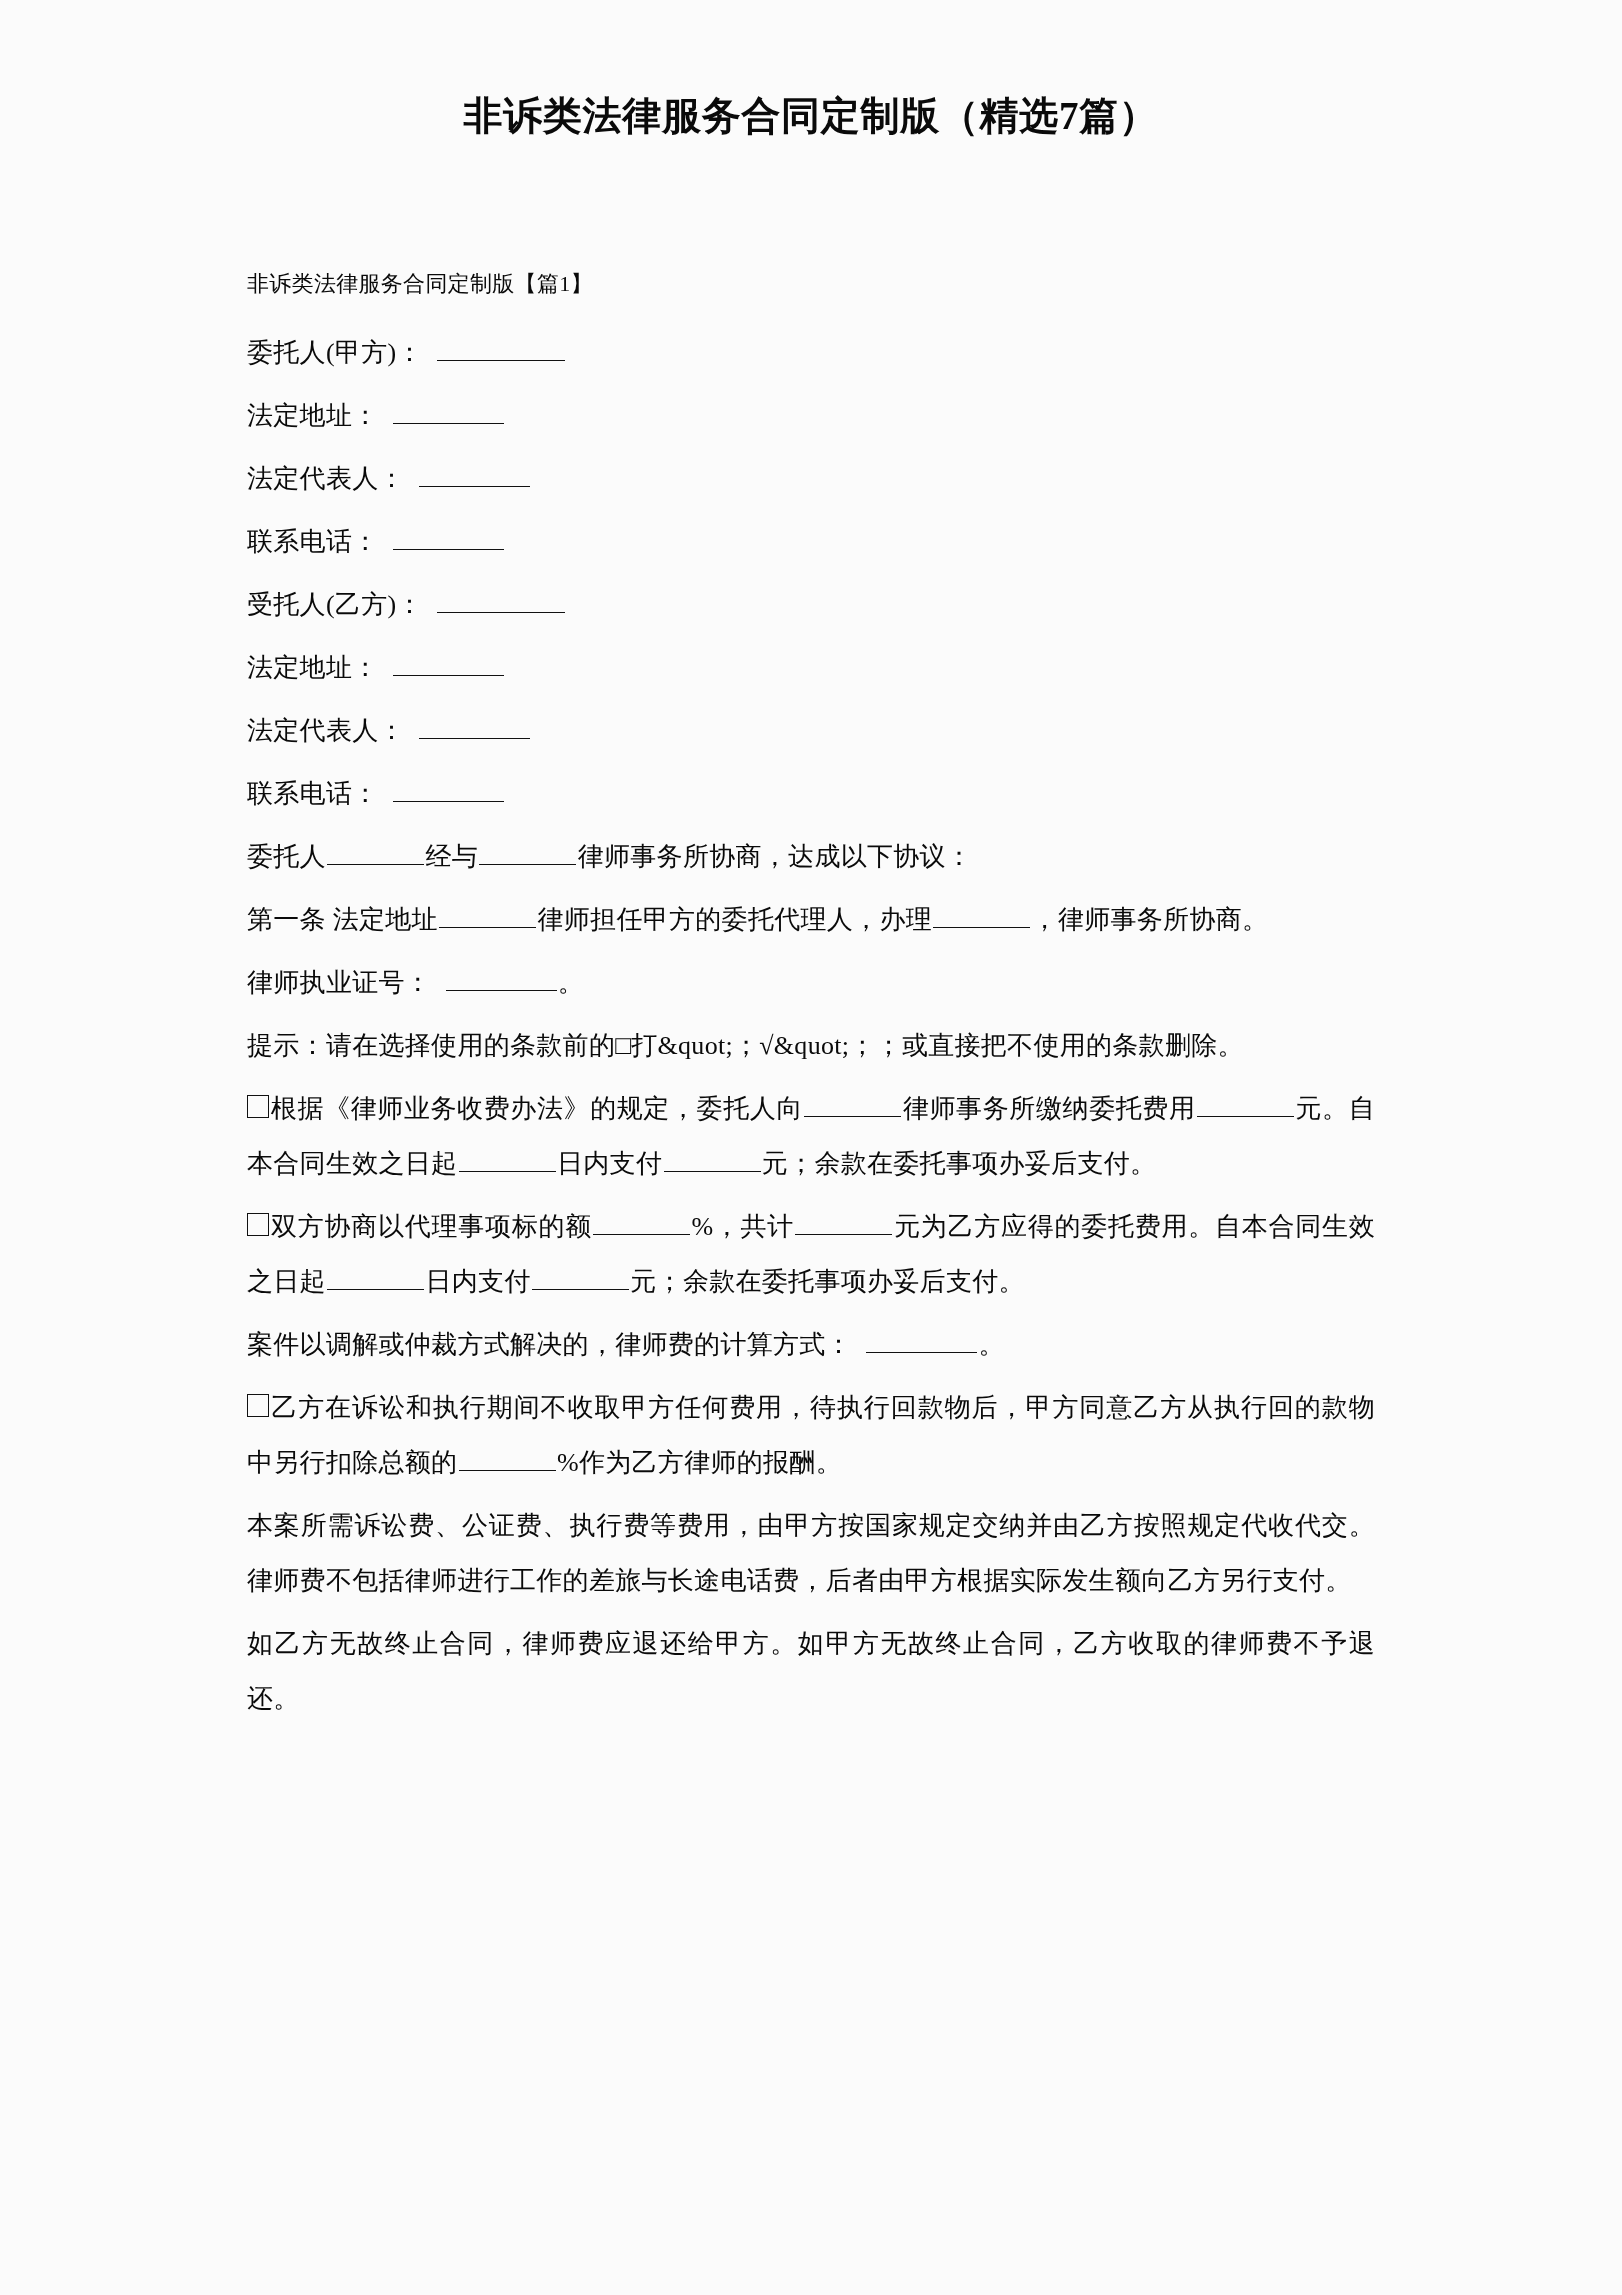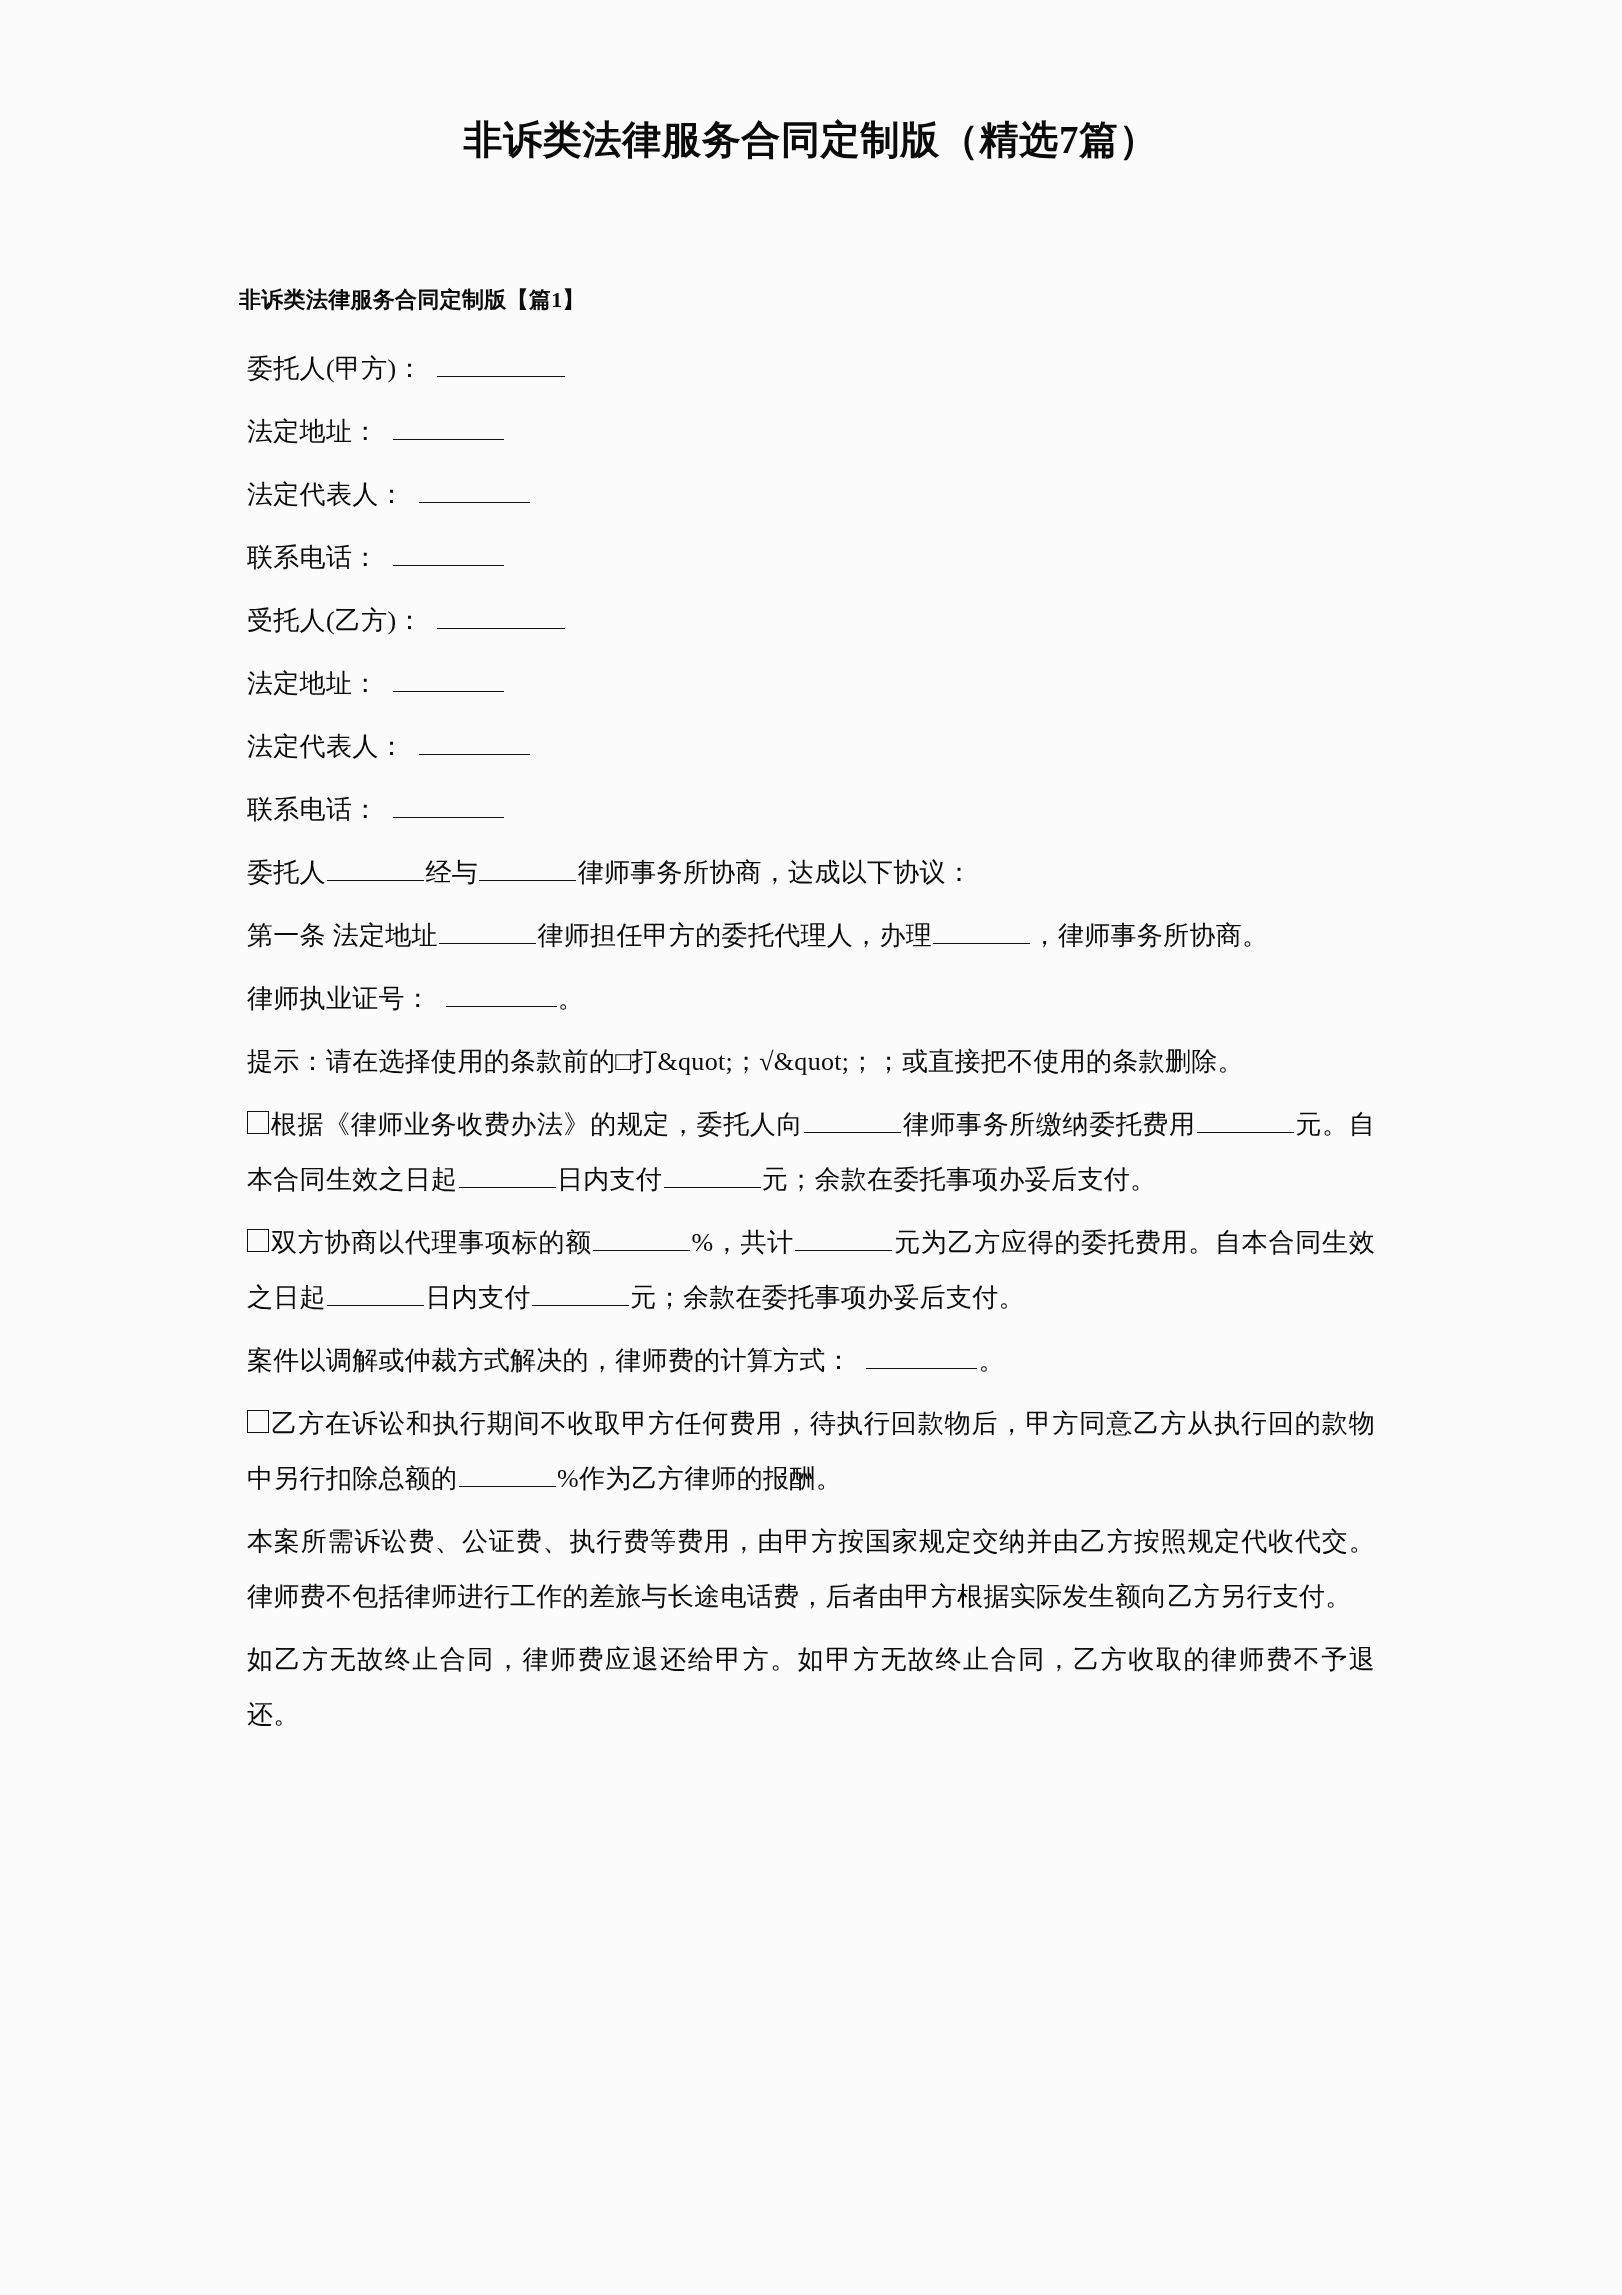--- a/index.html
+++ b/index.html
@@ -28,36 +28,36 @@
   .content {
     position: absolute;
     left: 239px;
     top: 0;
     width: 1144px;   
   }
 
   
   .doc-title {
     margin: 0;
-    padding-top: 116px;
+    padding-top: 92px;
     text-align: center;
     font-size: 39px;
     line-height: 1.25;
     font-weight: bold;
     letter-spacing: 0.7px;
     font-family: "Liberation Serif", "DejaVu Serif", serif;
   }
 
   
   .sub-heading {
-    margin: 0;
+    margin: 8px;
     padding-top: 122px;
     font-size: 22px;
     line-height: 1.2;
-    font-weight: bold;
+    font-weight: normal;
     letter-spacing: 0.3px;
   }
 
   
   p.para {
     margin: 8px;
     font-size: 26px;
     line-height: 55px;
     letter-spacing: 0.3px;
     text-align: justify;

